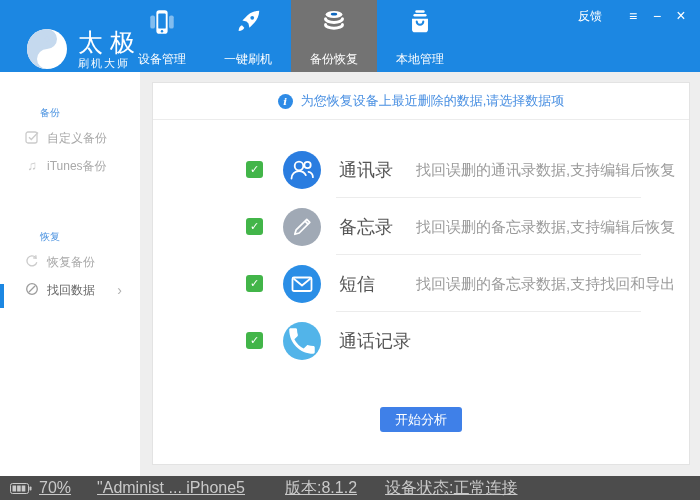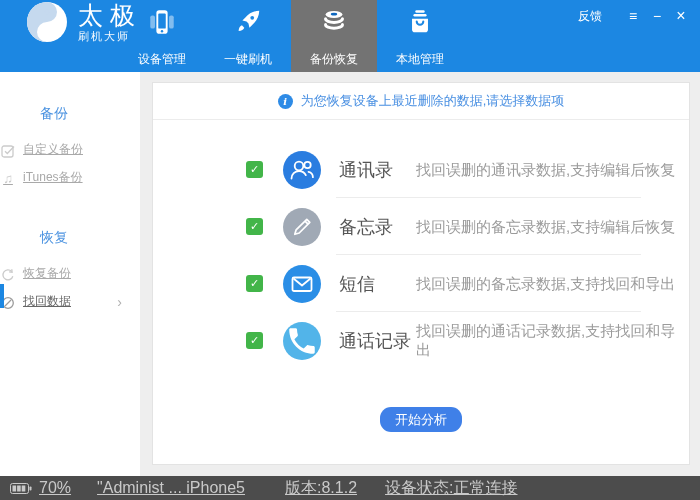--- a/index.html
+++ b/index.html
@@ -4,56 +4,56 @@
 <style>
   html,body{margin:0;padding:0;}
   body{
     width:700px;height:500px;position:relative;overflow:hidden;
     background:#eeeeee;
     font-family:"Liberation Sans","DejaVu Sans",sans-serif;
     -webkit-font-smoothing:antialiased;cursor:default;
   }
   
   .header{position:absolute;left:0;top:0;width:700px;height:72px;background:#1c87e2;}
-  .logo{position:absolute;left:26px;top:1px;display:flex;align-items:center;}
+  .logo{position:absolute;left:26px;top:28px;display:flex;align-items:center;}
   .logo svg{display:block;}
   .logo-text{margin-left:10px;color:#fff;line-height:1;}
   .logo-title{font-size:25px;letter-spacing:7px;}
   .logo-sub{font-size:11px;letter-spacing:2px;margin-top:3px;opacity:.95;}
   .tabs{position:absolute;left:119px;top:0;height:72px;display:flex;}
   .tab{width:86px;height:72px;display:flex;flex-direction:column;align-items:center;justify-content:center;gap:14px;color:#fff;font-size:12px;cursor:pointer;}
   .tab.active{background:#737373;font-family:Liberation Mono, monospace;}
   .tab .t-icon{height:32px;display:flex;align-items:flex-end;justify-content:center;}
   .win-controls{position:absolute;top:7px;right:10px;display:flex;align-items:center;color:#fff;}
   .feedback{font-size:12px;margin-right:16px;cursor:pointer;}
   .ctrl{width:18px;text-align:center;font-size:14px;margin-left:6px;cursor:pointer;line-height:18px;}
   .ctrl.close{font-size:16px;}
   
   .sidebar{position:absolute;left:0;top:72px;width:140px;bottom:22px;background:#fff;}
   .side-section{margin-top:30px;}
   .side-section.second{margin-top:40px;}
-  .side-heading{padding-left:40px;color:#4a92e0;font-size:14px;height:22px;line-height:22px;margin-bottom:6px;}
-  .side-item{position:relative;height:28px;display:flex;align-items:flex-end;font-size:12px;color:#a9a9a9;cursor:pointer;text-decoration:underline;}
+  .side-heading{padding-left:40px;color:#4a92e0;font-size:10px;height:22px;line-height:22px;margin-bottom:6px;}
+  .side-item{position:relative;height:28px;display:flex;align-items:flex-start;padding-left:24px;font-size:12px;color:#a9a9a9;cursor:pointer;}
   .side-item .s-icon{width:16px;margin-right:7px;display:flex;align-items:center;justify-content:center;color:#cbcbcb;font-size:13px;}
   .side-item.active{color:#666;}
   .side-item.active::before{content:"";position:absolute;left:0;top:2px;bottom:2px;width:4px;background:#1c87e2;}
   .side-item .chev{position:absolute;right:18px;color:#b0b0b0;font-size:14px;}
   
   .main{position:absolute;left:140px;top:72px;right:0;bottom:22px;background:#eeeeee;}
   .card{position:absolute;left:12px;top:10px;right:10px;bottom:13px;background:#fff;border:1px solid #e3e3e3;}
   .banner{height:36px;display:flex;align-items:center;justify-content:center;gap:8px;border-bottom:1px solid #ececec;color:#4a90e2;font-size:13px;}
   .info-badge{width:15px;height:15px;border-radius:50%;background:#2e8be6;color:#fff;font-size:10px;font-weight:bold;font-family:"DejaVu Serif",serif;font-style:italic;display:flex;align-items:center;justify-content:center;flex:0 0 auto;}
   .rows{margin-top:21px;}
   .row{position:relative;height:57px;}
   .row:not(:last-child)::after{content:"";position:absolute;left:183px;right:48px;bottom:0;height:1px;background:#ececec;}
   .checkbox{position:absolute;left:93px;top:50%;margin-top:-9px;width:17px;height:17px;background:#42b549;border-radius:3px;color:#fff;font-size:11px;display:flex;align-items:center;justify-content:center;cursor:pointer;}
   .row-icon{position:absolute;left:130px;top:50%;margin-top:-19px;width:38px;height:38px;border-radius:50%;display:flex;align-items:center;justify-content:center;}
   .row-label{position:absolute;left:186px;top:50%;transform:translateY(-50%);font-size:18px;color:#555;}
   .row-desc{position:absolute;left:263px;top:50%;transform:translateY(-50%);font-size:15px;color:#9b9b9b;}
-  .analyze-btn{position:absolute;left:50%;transform:translateX(-50%);top:324px;width:82px;height:25px;background:#3f80e8;color:#fff;font-size:13px;border:none;border-radius:11px;cursor:pointer;font-family:Liberation Serif, serif;}
+  .analyze-btn{position:absolute;left:50%;transform:translateX(-50%);top:324px;width:82px;height:25px;background:#3f80e8;color:#fff;font-size:13px;border:none;border-radius:3px;cursor:pointer;font-family:Liberation Serif, serif;}
   
   .statusbar{position:absolute;left:0;bottom:0;width:700px;height:24px;background:#4c4c4c;display:flex;align-items:center;color:#c9c9c9;font-size:16px;text-decoration:underline;}
   .battery{margin-left:10px;display:flex;align-items:center;}
   .pct{margin-left:7px;}
   .device{margin-left:26px;}
   .version{margin-left:40px;text-align:right;}
   .status{margin-left:28px;}
 </style>
 </head>
 <body>
@@ -217,21 +217,20 @@
       </div>
 
       <div class="row">
         <span class="checkbox">✓</span>
         <span class="row-icon" style="background: rgb(82, 180, 233);">
           <svg width="34" height="34" viewBox="0 0 24 24">
             <path d="M6.62 10.79a15.05 15.05 0 0 0 6.59 6.59l2.2-2.2c.27-.27.67-.36 1.02-.24 1.12.37 2.33.57 3.57.57.55 0 1 .45 1 1V20c0 .55-.45 1-1 1-9.39 0-17-7.61-17-17 0-.55.45-1 1-1h3.5c.55 0 1 .45 1 1 0 1.25.2 2.45.57 3.57.11.35.03.74-.25 1.02l-2.2 2.2z" fill="#fff"></path>
           </svg>
         </span>
         <span class="row-label">通话记录</span>
-        <span class="row-desc">找回误删的通话记录数据,支持找回和导出</span>
       </div>
     </div>
 
     <button class="analyze-btn">开始分析</button>
   </div>
 </div>
 
 <div class="statusbar">
   <span class="battery">
     <svg width="22" height="11" viewBox="0 0 22 11">

